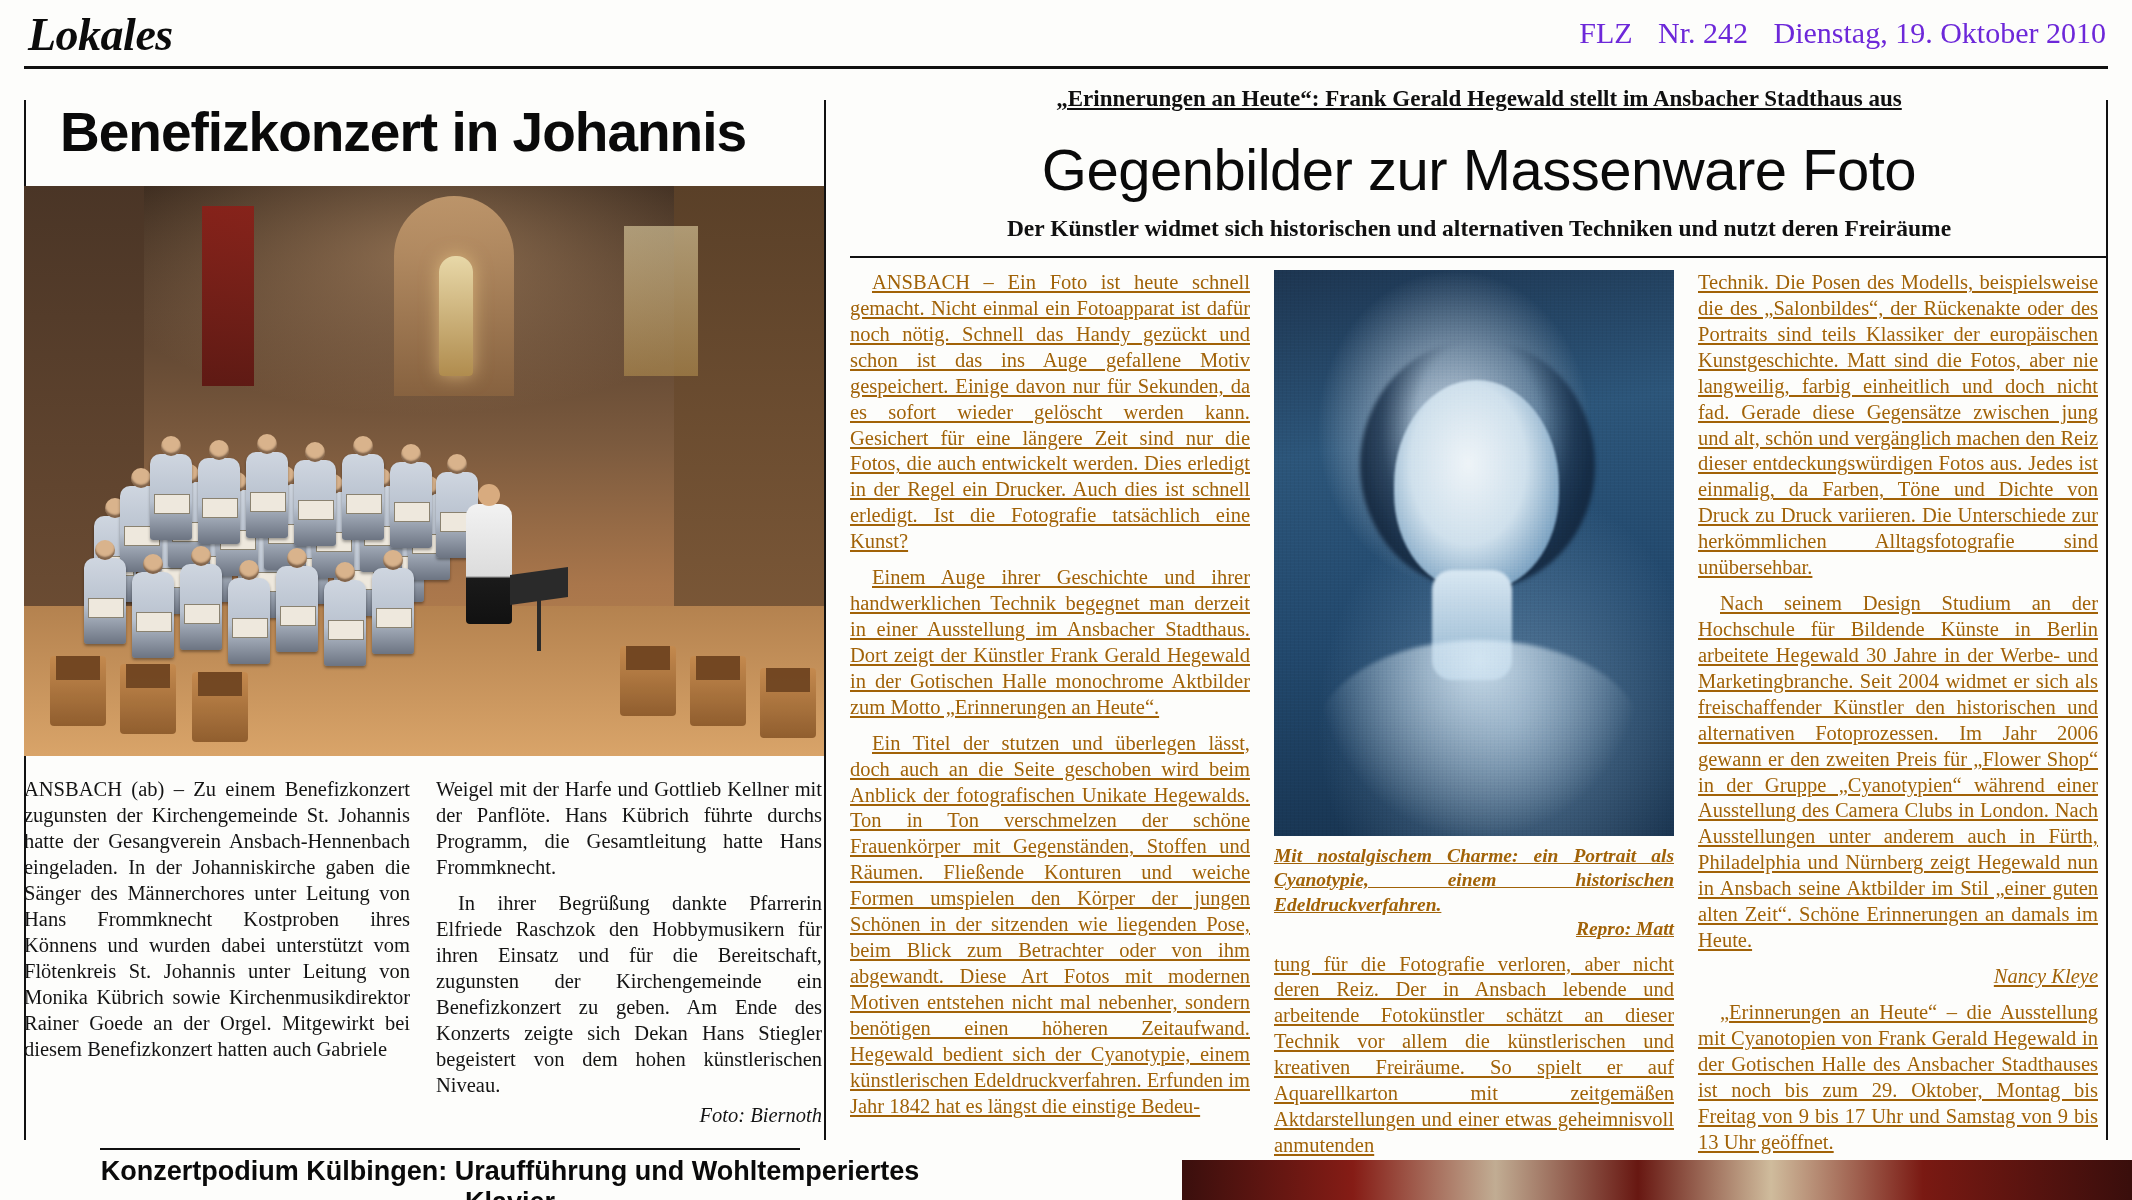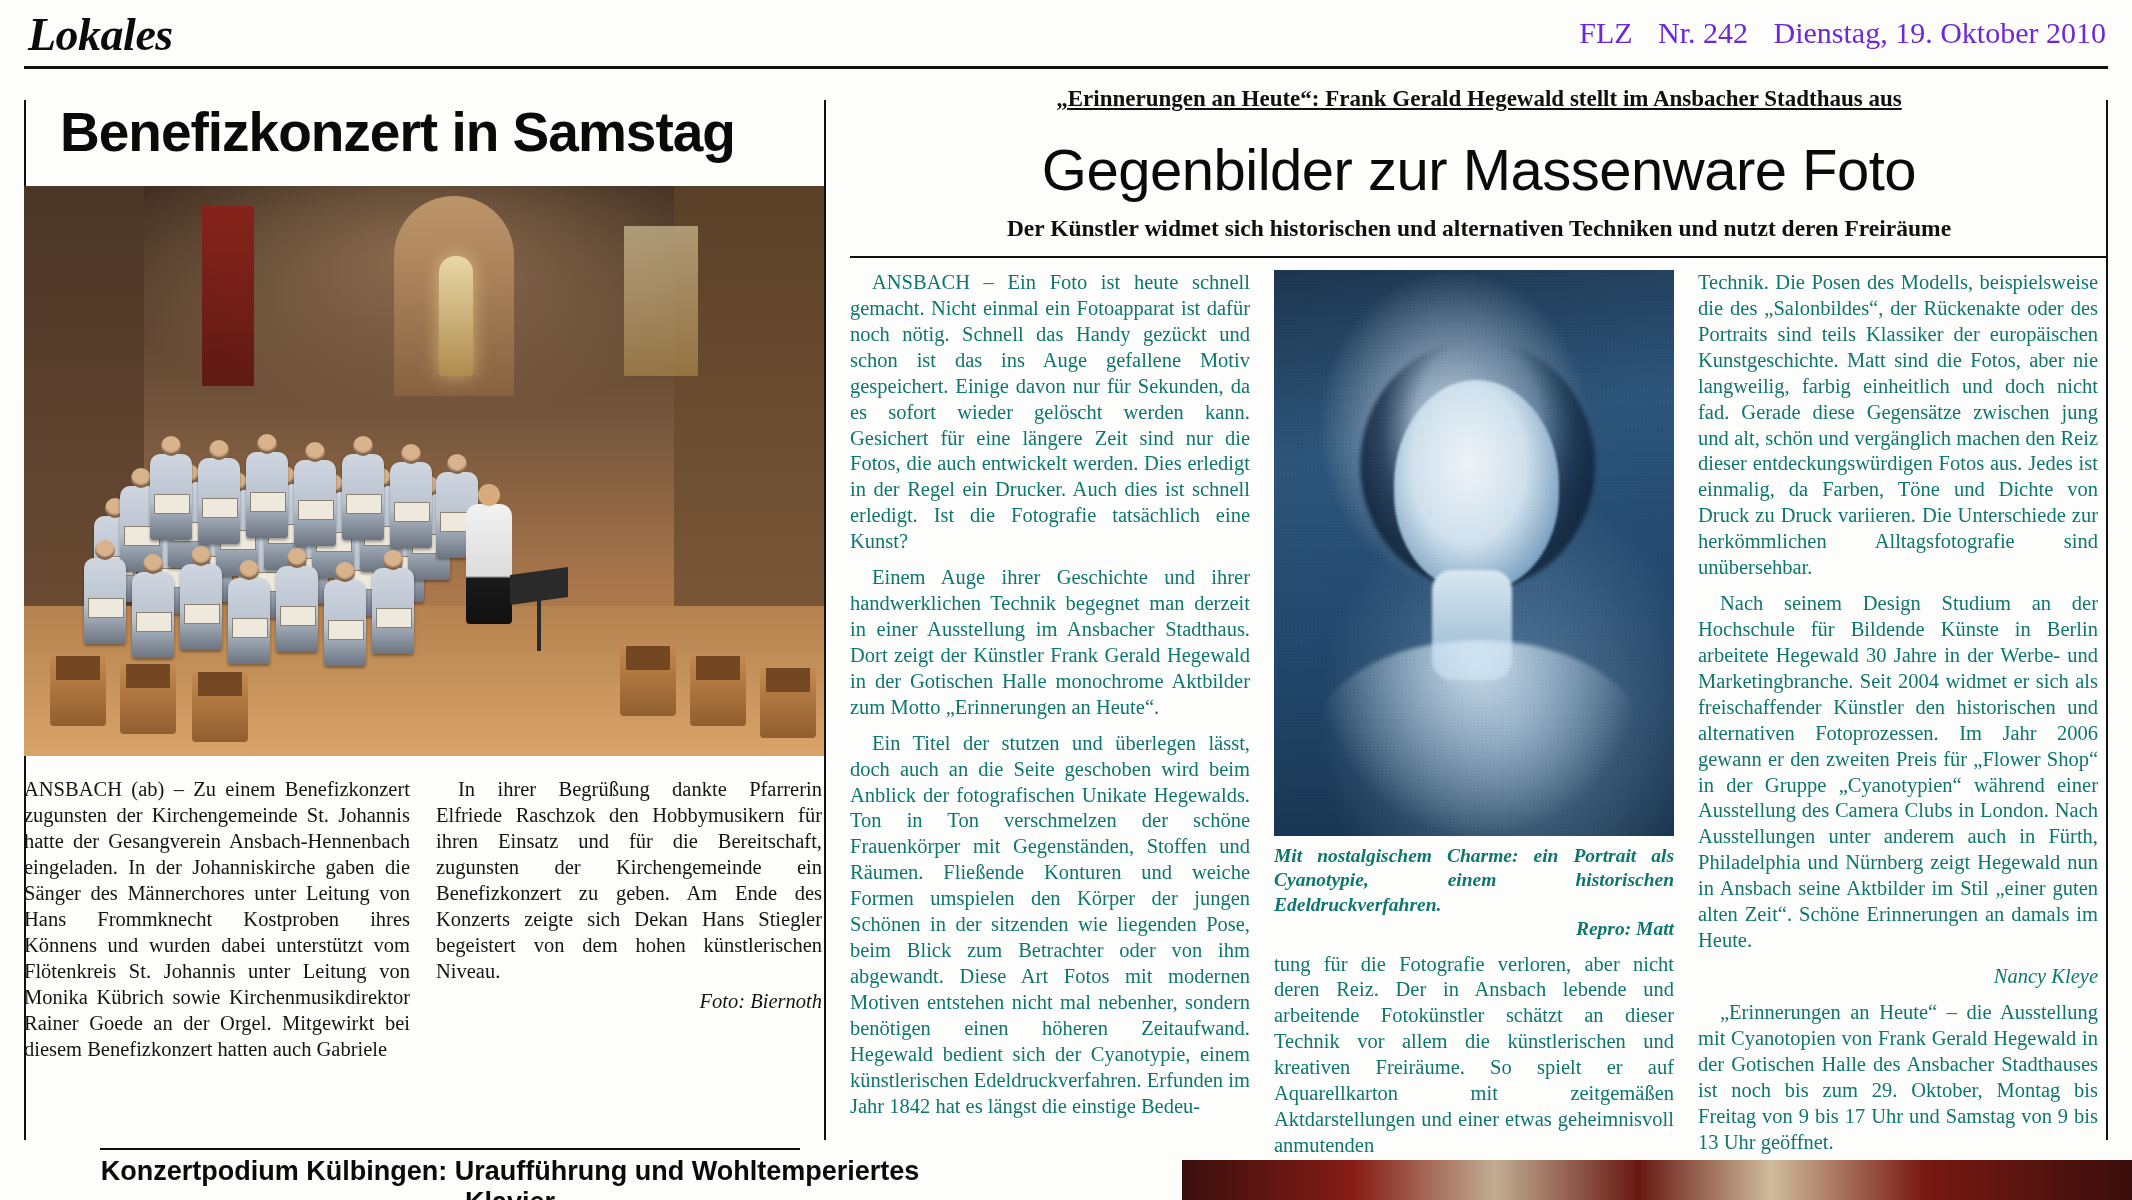--- a/index.html
+++ b/index.html
@@ -236,22 +236,23 @@
   .three-cols {
     display: flex;
     gap: 24px;
   }
   .rcol {
     width: 400px;
     font-family: "Liberation Serif", serif;
     font-size: 20.5px;
     line-height: 1.265;
     text-align: justify;
-    color: #0f766e;
+    color: #a16207;
     hyphens: auto;
+    text-decoration: underline;
   }
   .rcol p { margin: 0 0 10px 0; }
   .rcol p.indent { text-indent: 22px; }
   .rcol p.lead { text-indent: 22px; }
   .rcol .sign { text-align: right; font-style: italic; }
 
   
   .photo-mid {
     position: relative;
     width: 400px; height: 566px;
@@ -353,21 +354,21 @@
       <span>Dienstag, 19. Oktober 2010</span>
     </div>
     <div class="masthead-rule"></div>
   </div>
 
   <div class="vrule" style="left:24px; top:100px; height:1040px;"></div>
   <div class="vrule" style="left:824px; top:100px; height:1040px;"></div>
   <div class="vrule" style="left:2106px; top:100px; height:1040px;"></div>
 
   <div class="left-col">
-    <div class="headline-left">Benefizkonzert in Samstag</div>
+    <div class="headline-left">Benefizkonzert in Johannis</div>
 
     <div class="photo-left">
       <div class="p-bg"></div>
       <div class="wall-left"></div>
       <div class="wall-right"></div>
       <div class="banner"></div>
       <div class="arch"></div>
       <div class="statue"></div>
       <div class="window"></div>
       <div class="floor"></div>
@@ -426,20 +427,21 @@
           </div>
       </div>
     </div>
 
     <div class="byline-left">
       <div class="body-cols-left">
         <div class="body-col">
           <p>ANSBACH (ab) – Zu einem Benefizkonzert zugunsten der Kirchengemeinde St. Johannis hatte der Gesangverein Ansbach-Hennenbach eingeladen. In der Johanniskirche gaben die Sänger des Männerchores unter Leitung von Hans Frommknecht Kostproben ihres Könnens und wurden dabei unterstützt vom Flötenkreis St. Johannis unter Leitung von Monika Kübrich sowie Kirchenmusikdirektor Rainer Goede an der Orgel. Mitgewirkt bei diesem Benefizkonzert hatten auch Gabriele</p>
         </div>
         <div class="body-col">
+          <p>Weigel mit der Harfe und Gottlieb Kellner mit der Panflöte. Hans Kübrich führte durchs Programm, die Gesamtleitung hatte Hans Frommknecht.</p>
           <p class="indent">In ihrer Begrüßung dankte Pfarrerin Elfriede Raschzok den Hobbymusikern für ihren Einsatz und für die Bereitschaft, zugunsten der Kirchengemeinde ein Benefizkonzert zu geben. Am Ende des Konzerts zeigte sich Dekan Hans Stiegler begeistert von dem hohen künstlerischen Niveau.</p>
           <p class="credit" style="text-align:right; margin-top:-6px;">Foto: Biernoth</p>
         </div>
       </div>
     </div>
   </div>
 
   <div class="right-col">
     <div class="kicker">„Erinnerungen an Heute“: Frank Gerald Hegewald stellt im Ansbacher Stadthaus aus</div>
     <div class="headline-right">Gegenbilder zur Massenware Foto</div>

